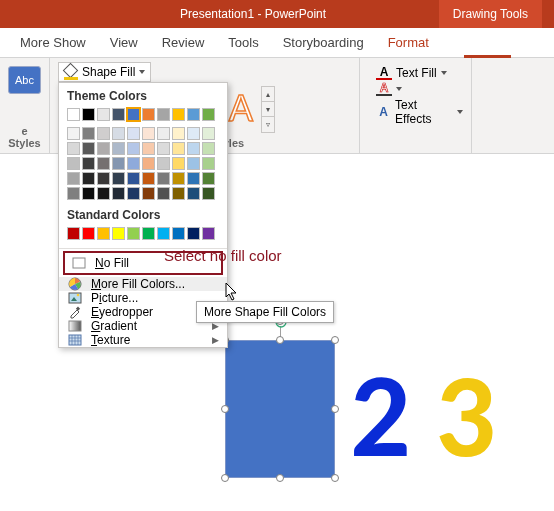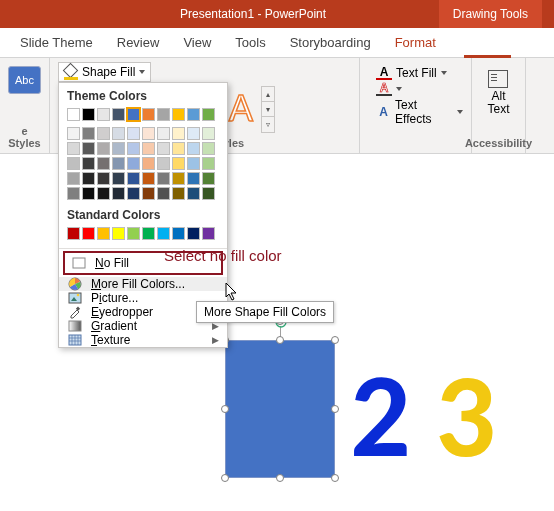--- a/index.html
+++ b/index.html
@@ -86,23 +86,23 @@
 </head>
 <body>
 
 <div class="titlebar">
   <div class="title-left"></div>
   <div class="title-center">Presentation1 - PowerPoint</div>
   <div class="title-right">Drawing Tools</div>
 </div>
 
 <div class="tabstrip">
-  <div class="tab">Slide Theme</div>
+  <div class="tab">More Show</div>
+  <div class="tab">View</div>
   <div class="tab">Review</div>
-  <div class="tab">View</div>
   <div class="tab">Tools</div>
   <div class="tab">Storyboarding</div>
   <div class="tab active">Format</div>
 </div>
 <div class="tab-underline"></div>
 
 <div class="ribbon">
   <div class="group shape-styles">
     <div style="display:flex;gap:4px;padding-top:4px">
       <div class="shape-thumb">Abc</div>
@@ -147,28 +147,20 @@
       </div>
       <div>
         <span class="tt-icon" style="border:none;color:#2e5ea8">A</span>
         <span>Text Effects</span>
         <span class="caret"></span>
       </div>
     </div>
     <div style="flex:1"></div>
   </div>
 
-  <div class="group alt-group">
-    <div class="alt-btn">
-      <span class="alt-icon"></span>
-      <span style="white-space:pre-line;text-align:center;line-height:1.1">Alt
-Text</span>
-    </div>
-    <div class="group-label">Accessibility</div>
-  </div>
 </div>
 
 <div class="dropdown">
   <div class="dd-section">
     <div class="dd-heading">Theme Colors</div>
     <div id="theme-row" class="swatch-row">
         <div class="swatch" style="background: rgb(255, 255, 255);"></div>
         <div class="swatch" style="background: rgb(0, 0, 0);"></div>
         <div class="swatch" style="background: rgb(231, 230, 230);"></div>
         <div class="swatch" style="background: rgb(68, 84, 106);"></div>

